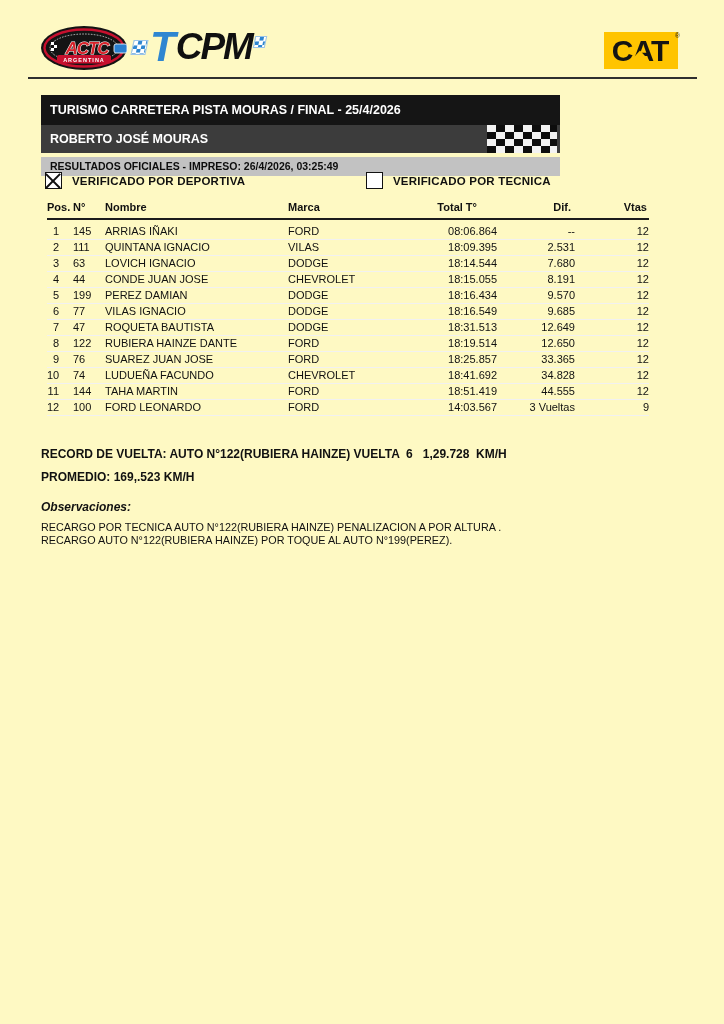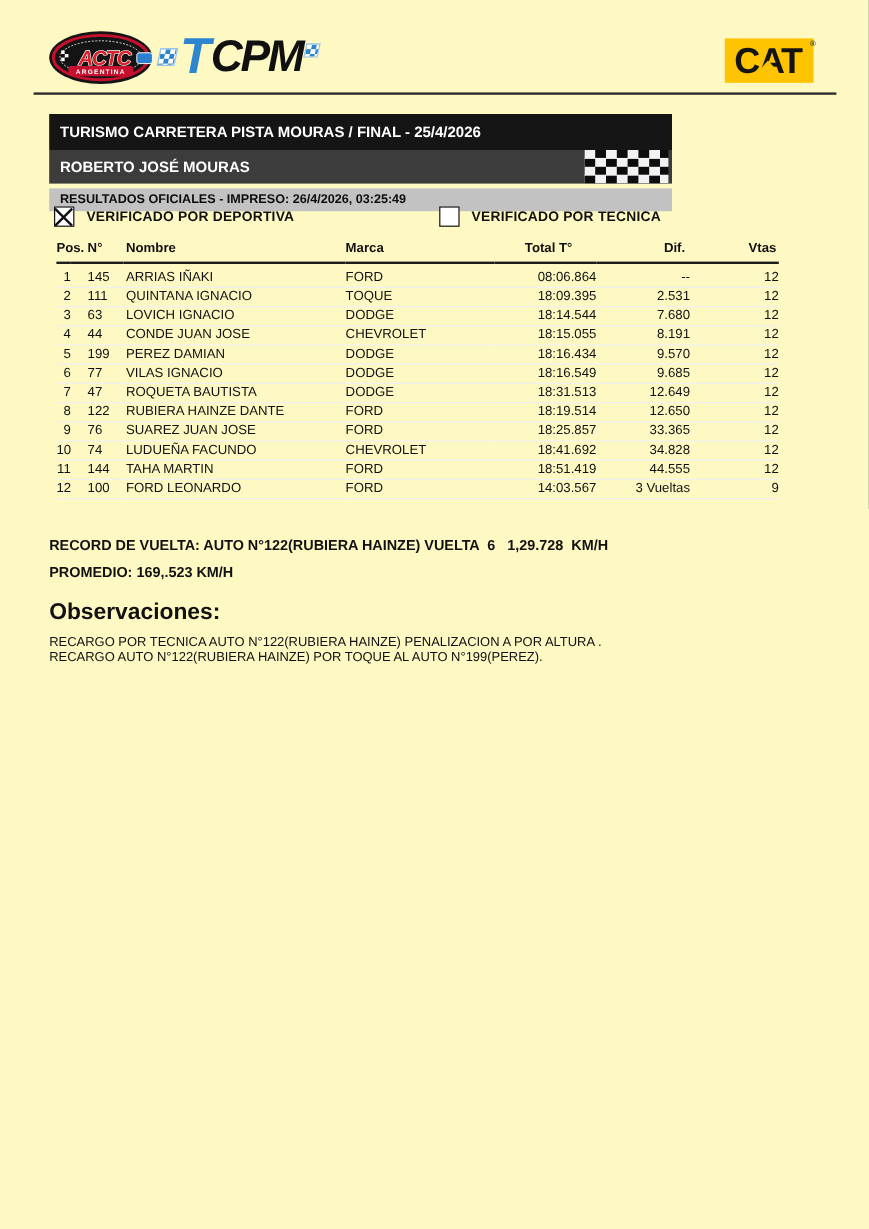--- a/index.html
+++ b/index.html
@@ -62,21 +62,21 @@
   .results-table td.c-nombre { padding-left:2px; }
   .results-table td.c-total, .results-table td.c-dif, .results-table td.c-vtas { text-align:right; }
 
   
   .summary { position:absolute; left:41px; top:447px; font-weight:bold; font-size:12px; }
   .summary .record { white-space:pre-wrap;text-align:center; }
   .summary .promedio { margin-top:9px; }
 
   
   .observations { position:absolute; left:41px; top:500px; }
-  .obs-title { font-weight:bold; font-size:19px; }
+  .obs-title { font-weight:bold; font-size:12px;font-style:italic; }
   .obs-lines { margin-top:7px; font-size:10.8px; line-height:12.5px; white-space:pre-wrap; }
 </style>
 </head>
 <body>
 
 <div class="page">
 
   <div class="logo-actc">
     <svg width="90" height="46" viewBox="0 0 90 46">
       <ellipse cx="44" cy="23" rx="43" ry="22" fill="#141414"></ellipse>
@@ -159,21 +159,21 @@
           <td class="c-nombre">ARRIAS IÑAKI</td>
           <td class="c-marca">FORD</td>
           <td class="c-total">08:06.864</td>
           <td class="c-dif">--</td>
           <td class="c-vtas">12</td>
         </tr>
         <tr>
           <td class="c-pos">2</td>
           <td class="c-num">111</td>
           <td class="c-nombre">QUINTANA IGNACIO</td>
-          <td class="c-marca">TOQUE</td>
+          <td class="c-marca">VILAS</td>
           <td class="c-total">18:09.395</td>
           <td class="c-dif">2.531</td>
           <td class="c-vtas">12</td>
         </tr>
         <tr>
           <td class="c-pos">3</td>
           <td class="c-num">63</td>
           <td class="c-nombre">LOVICH IGNACIO</td>
           <td class="c-marca">DODGE</td>
           <td class="c-total">18:14.544</td>

